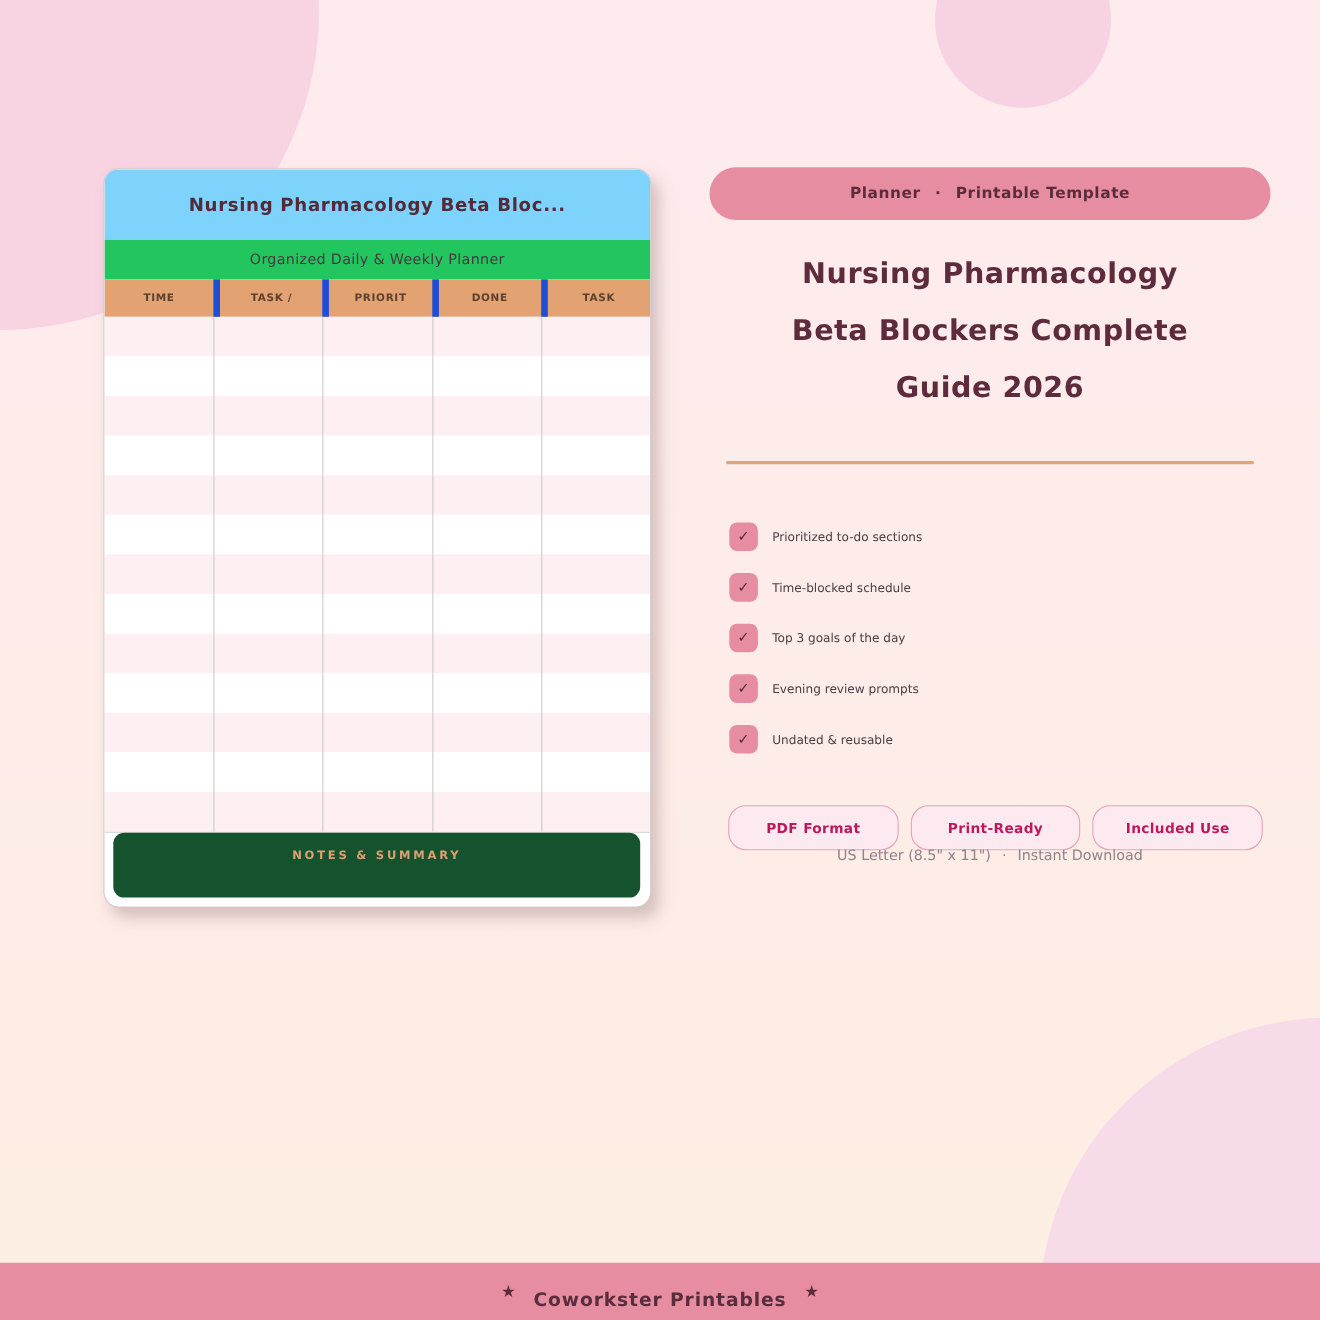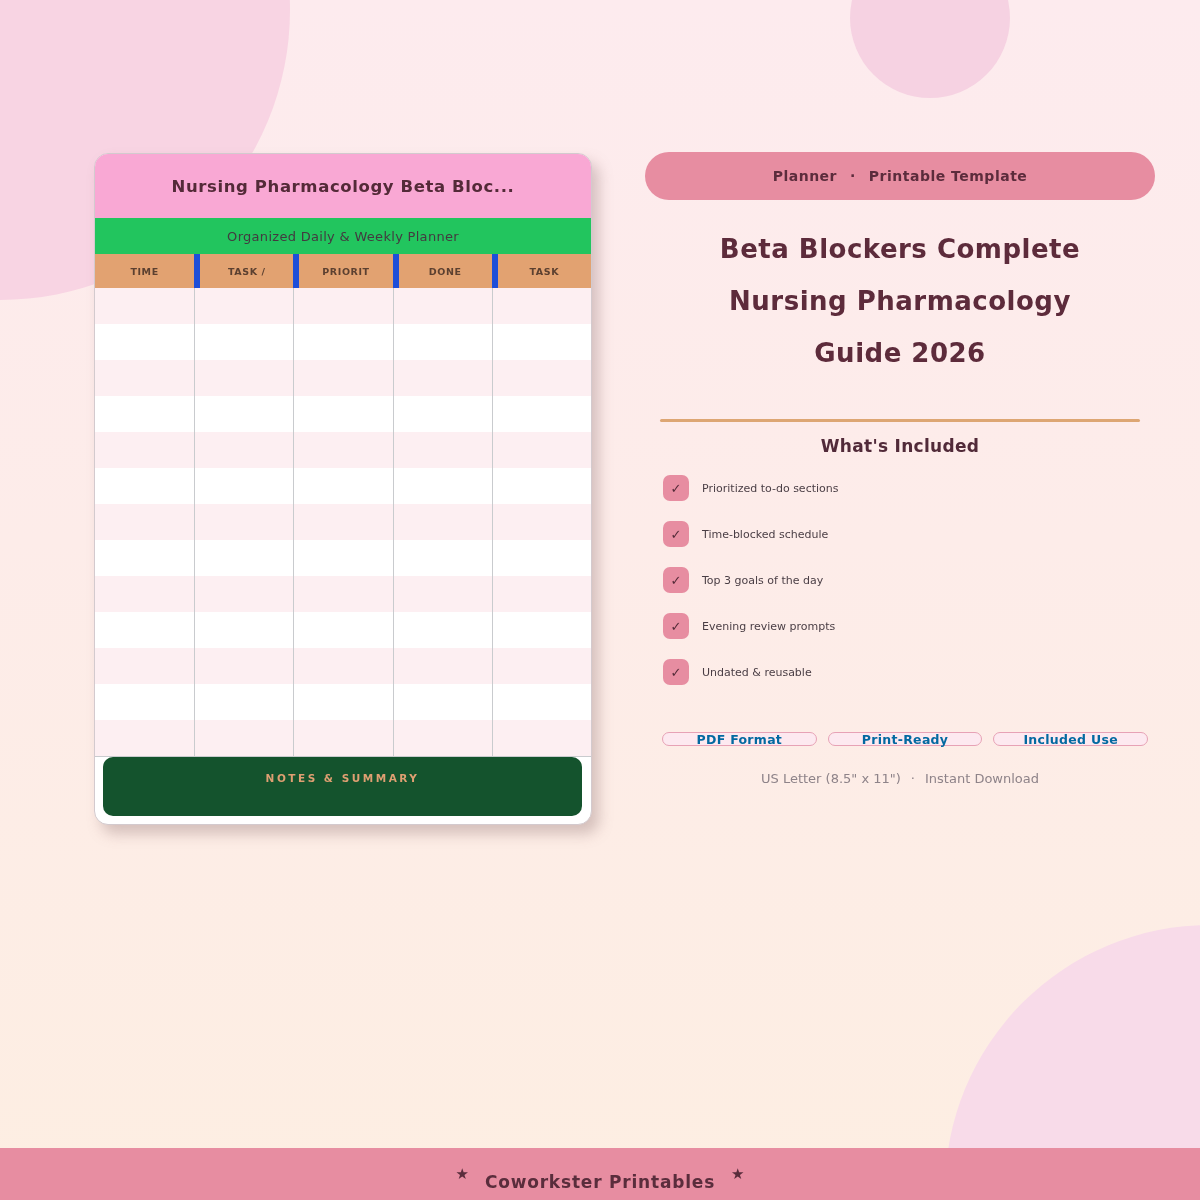--- a/index.html
+++ b/index.html
@@ -18,21 +18,21 @@
   .circle-br { left:945px; top:925px; width:530px; height:530px; background:#f8dbe9; }
 
   
   .card {
     position:absolute; left:94px; top:153px; width:498px; height:672px;
     background:#ffffff; border:1px solid #d3cace; border-radius:14px;
     box-shadow:7px 9px 14px rgba(140,110,110,0.35);
     overflow:hidden;
   }
   .card-header {
-    height:64px; background:#f9a8d4;
+    height:64px; background:#7dd3fc;
     display:flex; align-items:center; justify-content:center;
   }
   .card-title {
     font-size:16.5px; font-weight:bold; color:#542a38; letter-spacing:0.6px;
     white-space:nowrap; overflow:hidden;
   }
   .card-subtitle {
     height:36px; background:#22c55e; display:flex; align-items:center; justify-content:center;
     font-size:13px; color:#433a40; letter-spacing:0.3px;
   }
@@ -84,23 +84,23 @@
     display:flex; align-items:center; justify-content:center;
     font-size:13px; color:#542a38; flex:0 0 auto;
   }
   .feature-label { font-size:11px; color:#4a3e45; }
 
   .format-badges {
     position:absolute; left:662px; top:732px; width:486px;
     display:flex; gap:11px;
   }
   .format-badge {
-    flex:1; height:14px; background:#fde9f0; border:1px solid #e7a2b6; border-radius:16px;
-    display:flex; align-items:center; justify-content:center;
-    font-size:12.5px; font-weight:bold; color:#0369a1; letter-spacing:0.3px;
+    flex:1; height:41px; background:#fde9f0; border:1px solid #e7a2b6; border-radius:16px;
+    display:flex; align-items:center; justify-content:center;
+    font-size:12.5px; font-weight:bold; color:#be185d; letter-spacing:0.3px;
   }
   .meta-line {
     position:absolute; left:645px; top:771px; width:510px; text-align:center;
     font-size:13px; color:#8e8389;
     display:flex; justify-content:center; gap:10px;
   }
 
   
   .footer {
     position:absolute; left:0; top:1148px; width:1200px; height:52px;
@@ -229,28 +229,27 @@
     </div>
   </div>
 
   <div class="category-pill">
     <span>Planner</span>
     <span>·</span>
     <span>Printable Template</span>
   </div>
 
   <div class="product-title">
+    <div>Nursing Pharmacology</div>
     <div>Beta Blockers Complete</div>
-    <div>Nursing Pharmacology</div>
     <div>Guide 2026</div>
   </div>
 
   <div class="divider"></div>
 
-  <div class="included-heading">What's Included</div>
 
   <div class="included-list">
       <div class="feature">
         <span class="checkbox">✓</span>
         <span class="feature-label">Prioritized to-do sections</span>
       </div>
       <div class="feature">
         <span class="checkbox">✓</span>
         <span class="feature-label">Time-blocked schedule</span>
       </div>

